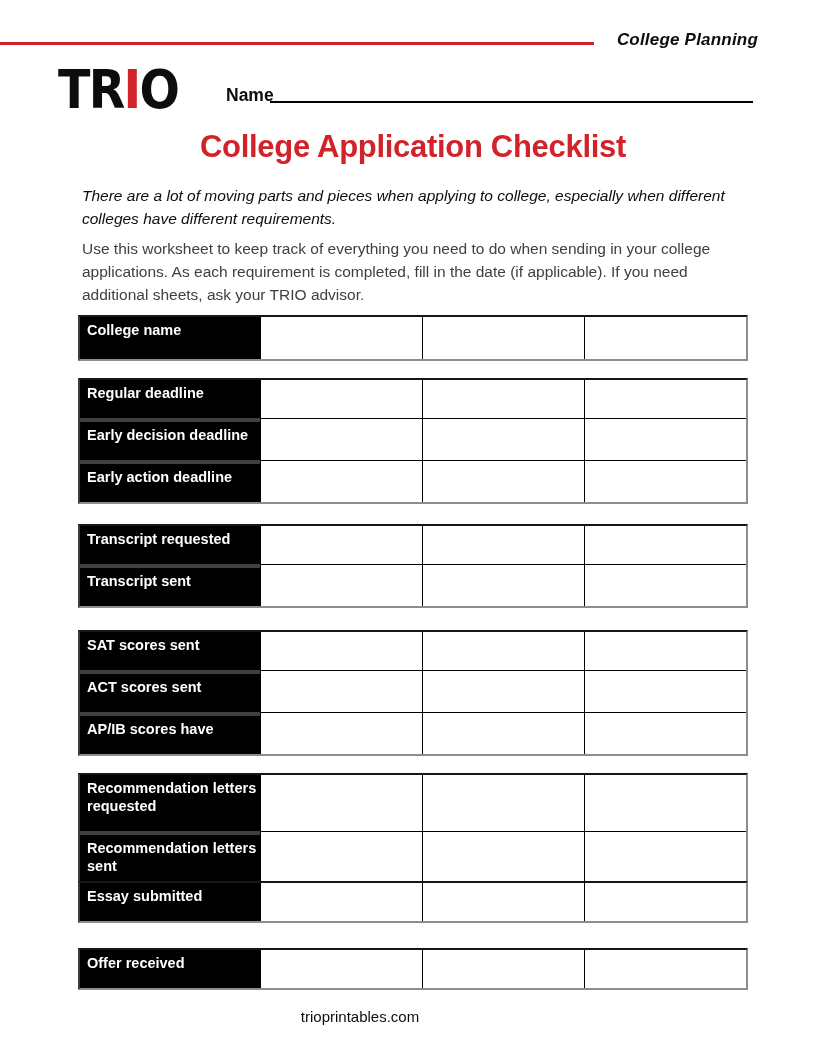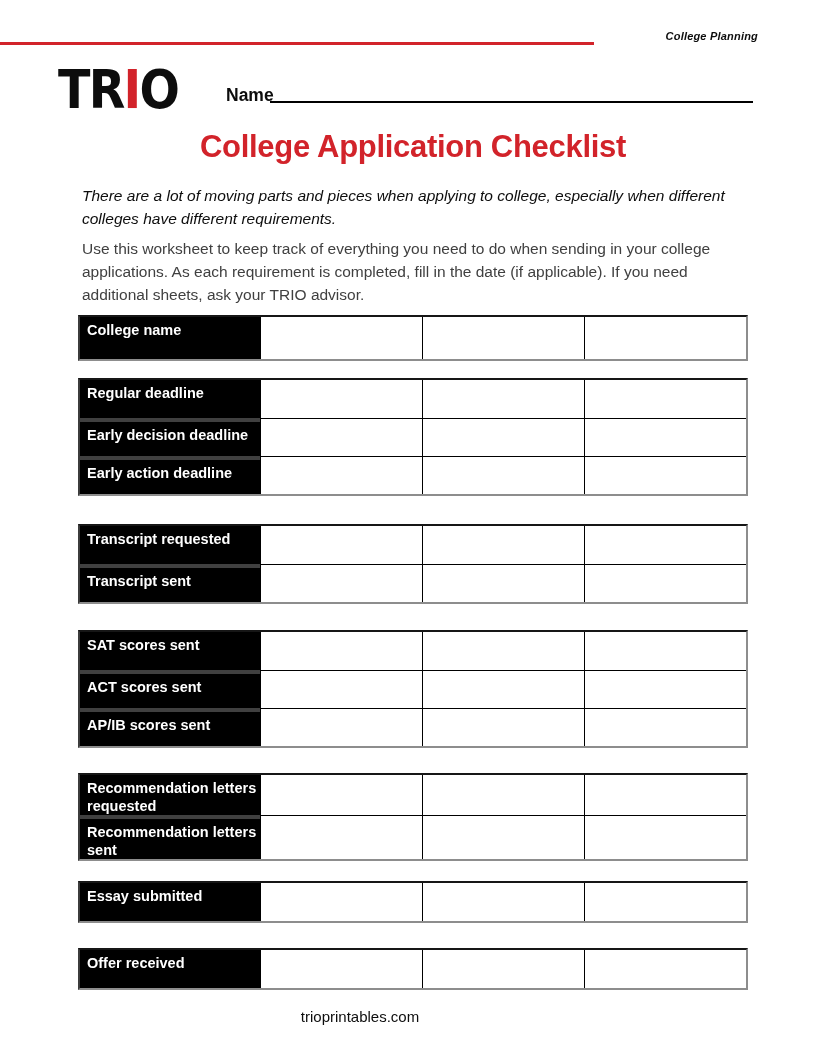--- a/index.html
+++ b/index.html
@@ -9,21 +9,21 @@
     margin:0 auto;
   }
   * { box-sizing:border-box; }
 
   .top-rule {
     position:absolute; left:0; top:42px; width:594px; height:3px;
     background:#d2232a;
   }
   .category {
     position:absolute; top:30px; right:58px;
-    font-size:11px; font-weight:bold; font-style:italic; color:#0d0d0d;
+    font-size:17px; font-weight:bold; font-style:italic; color:#0d0d0d;
     letter-spacing:0.2px;
   }
   .logo {
     position:absolute; left:58px; top:63px;
     font-family:"DejaVu Sans", sans-serif; font-weight:bold;
     font-size:54px; line-height:54px; letter-spacing:-2px; color:#0d0d0d;
     transform:scaleX(0.88); transform-origin:left center; white-space:nowrap;
   }
   .logo .logo-i { color:#d2232a; }
   .name-label {
@@ -52,21 +52,21 @@
     position:absolute; left:78px; width:670px; background:#fff;
     border:2px solid; border-color:#161616 #8d8d8d #8d8d8d #3c3c3c;
   }
   .trow { display:flex; }
   .rh42 .trow { min-height:42px; }
   .rh40 .trow { min-height:40px; }
   .rh38 .trow { min-height:38px; }
   .lcell {
     width:180px; flex:0 0 180px; background:#000; color:#fff;
     font-weight:bold; font-size:14.5px; line-height:18px;
-    padding:4px 3px 0 7px;
+    padding:4px 3px 16px 7px;
   }
   .dcell { flex:1 1 auto; background:#fff; border-left:1.5px solid #000; }
   .trow + .trow .lcell { border-top:4px solid #404040; }
   .trow + .trow .dcell { border-top:1.5px solid #000; }
 
   .footer {
     position:absolute; left:0; top:1008px; width:720px;
     text-align:center; font-size:15px; color:#0d0d0d;
   }
 </style>
@@ -140,21 +140,21 @@
       <div class="dcell"></div>
       <div class="dcell"></div>
     </div>
     <div class="trow">
       <div class="lcell">ACT scores sent</div>
       <div class="dcell"></div>
       <div class="dcell"></div>
       <div class="dcell"></div>
     </div>
     <div class="trow">
-      <div class="lcell">AP/IB scores sent</div>
+      <div class="lcell">AP/IB scores have</div>
       <div class="dcell"></div>
       <div class="dcell"></div>
       <div class="dcell"></div>
     </div>
   </div>
 
   <div class="tbl rh40" style="top:773px">
     <div class="trow">
       <div class="lcell">Recommendation letters requested</div>
       <div class="dcell"></div>

